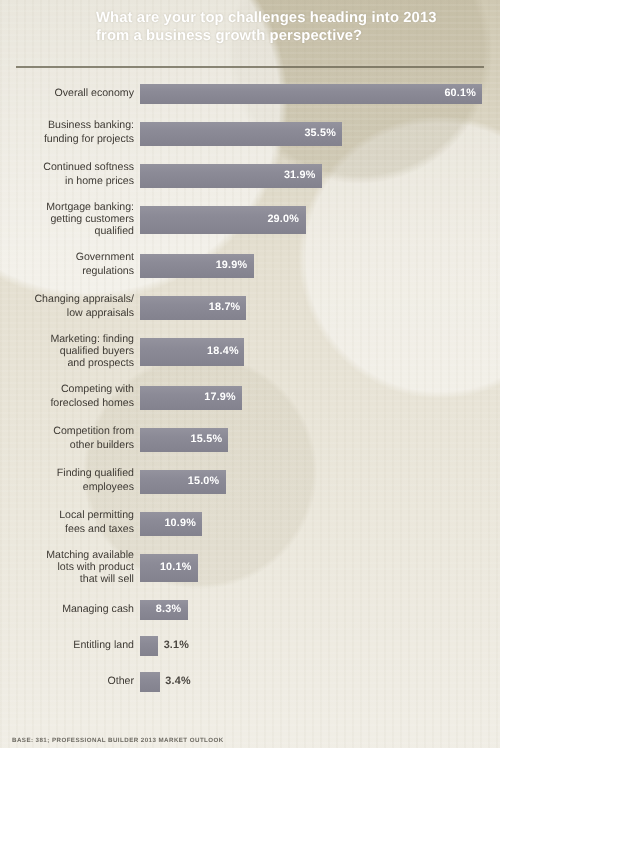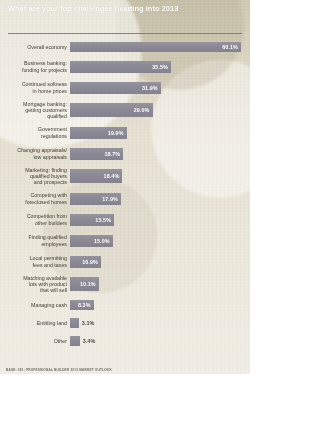--- a/index.html
+++ b/index.html
@@ -31,20 +31,21 @@
     position:absolute;left:0;top:0;width:250px;height:36px;
     padding:4px 8px 0 8px;box-sizing:border-box;
   }
   #header .q{
     color:#ffffff;
     font-size:7.4px;
     line-height:9.1px;
     font-weight:600;
     letter-spacing:.06px;
     text-shadow:0 0 1px rgba(120,112,88,.35);
+    margin-left:40px;
   }
   #headrule{
     position:absolute;left:8px;top:33px;width:234px;height:1px;
     background:#6f6a58;opacity:.8;
   }
 
   
   #chart{
     position:absolute;left:0;top:38px;width:250px;height:325px;
   }
@@ -90,20 +91,21 @@
   }
 </style>
 </head>
 <body>
 
 <div id="page">
   <div class="texture"></div>
 
   <div id="header">
     <div class="q">What are your top challenges heading into 2013</div>
+    <div class="q">from a business growth perspective?</div>
   </div>
   <div id="headrule"></div>
 
   <div id="chart">
       <div class="row" style="top: 3px; height: 12px;">
         <div class="lbl">Overall economy</div>
         <div class="barwrap">
           <div class="bar" style="width: 171px; height: 10px;">
             <span class="val">60.1%</span>
           </div>

